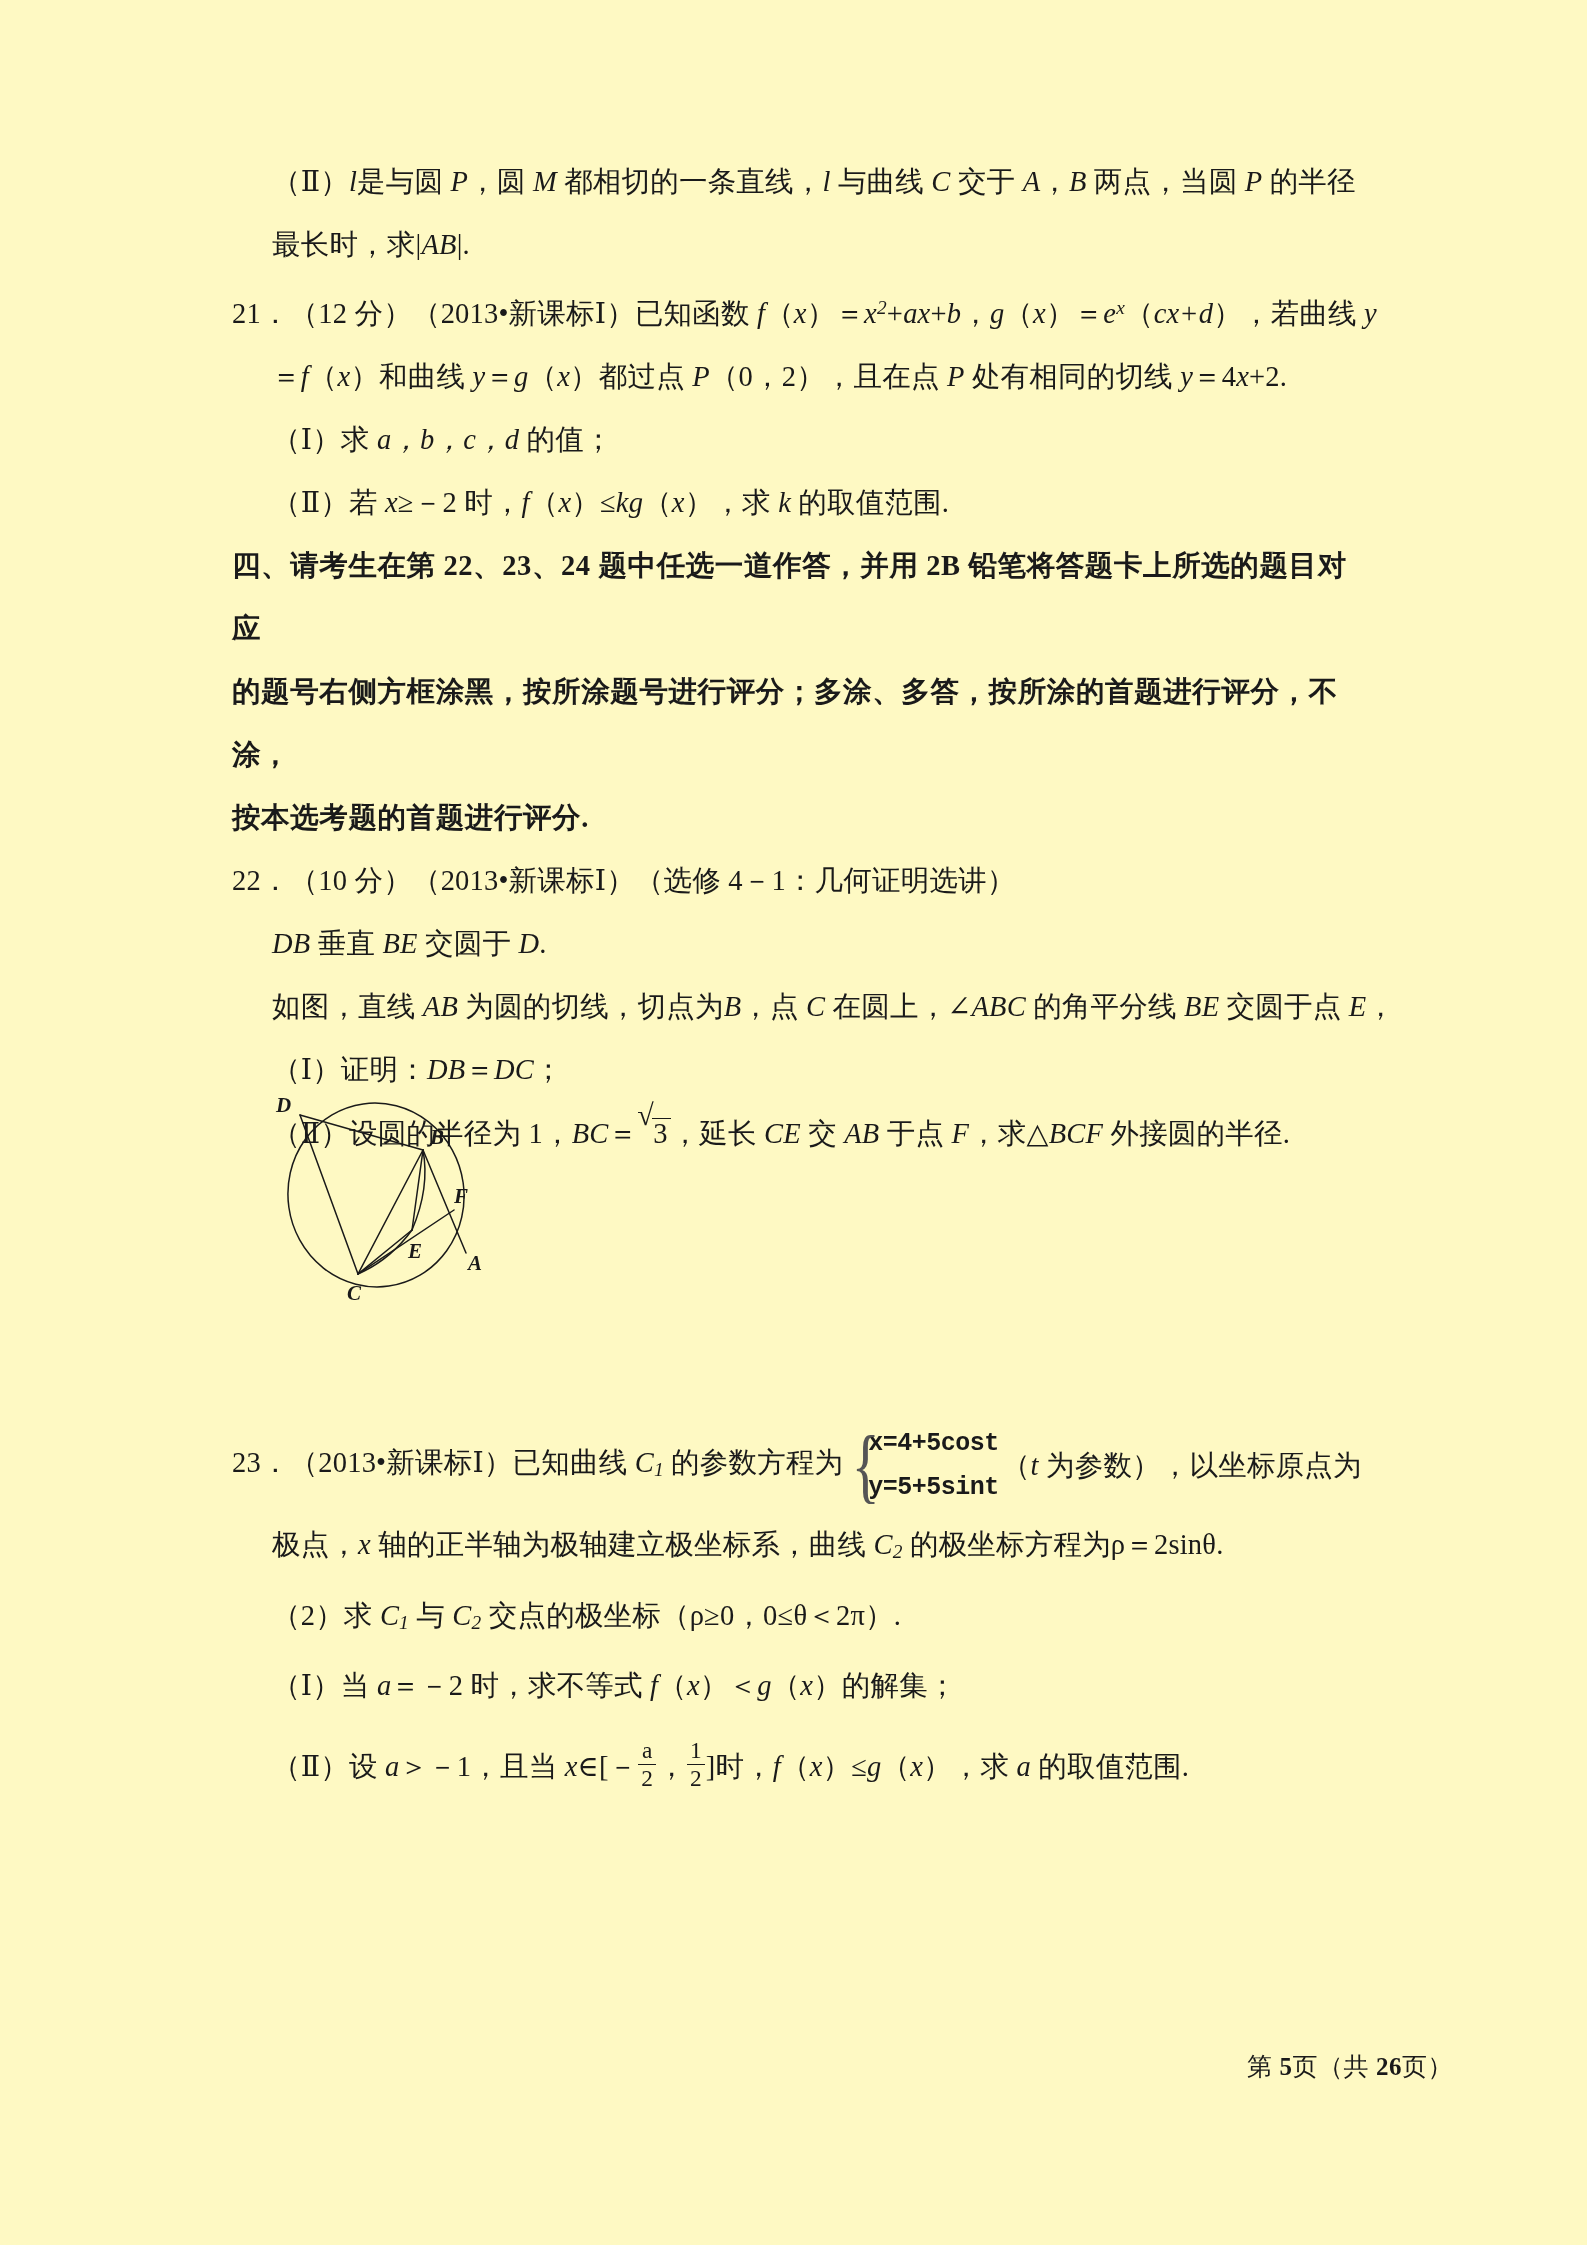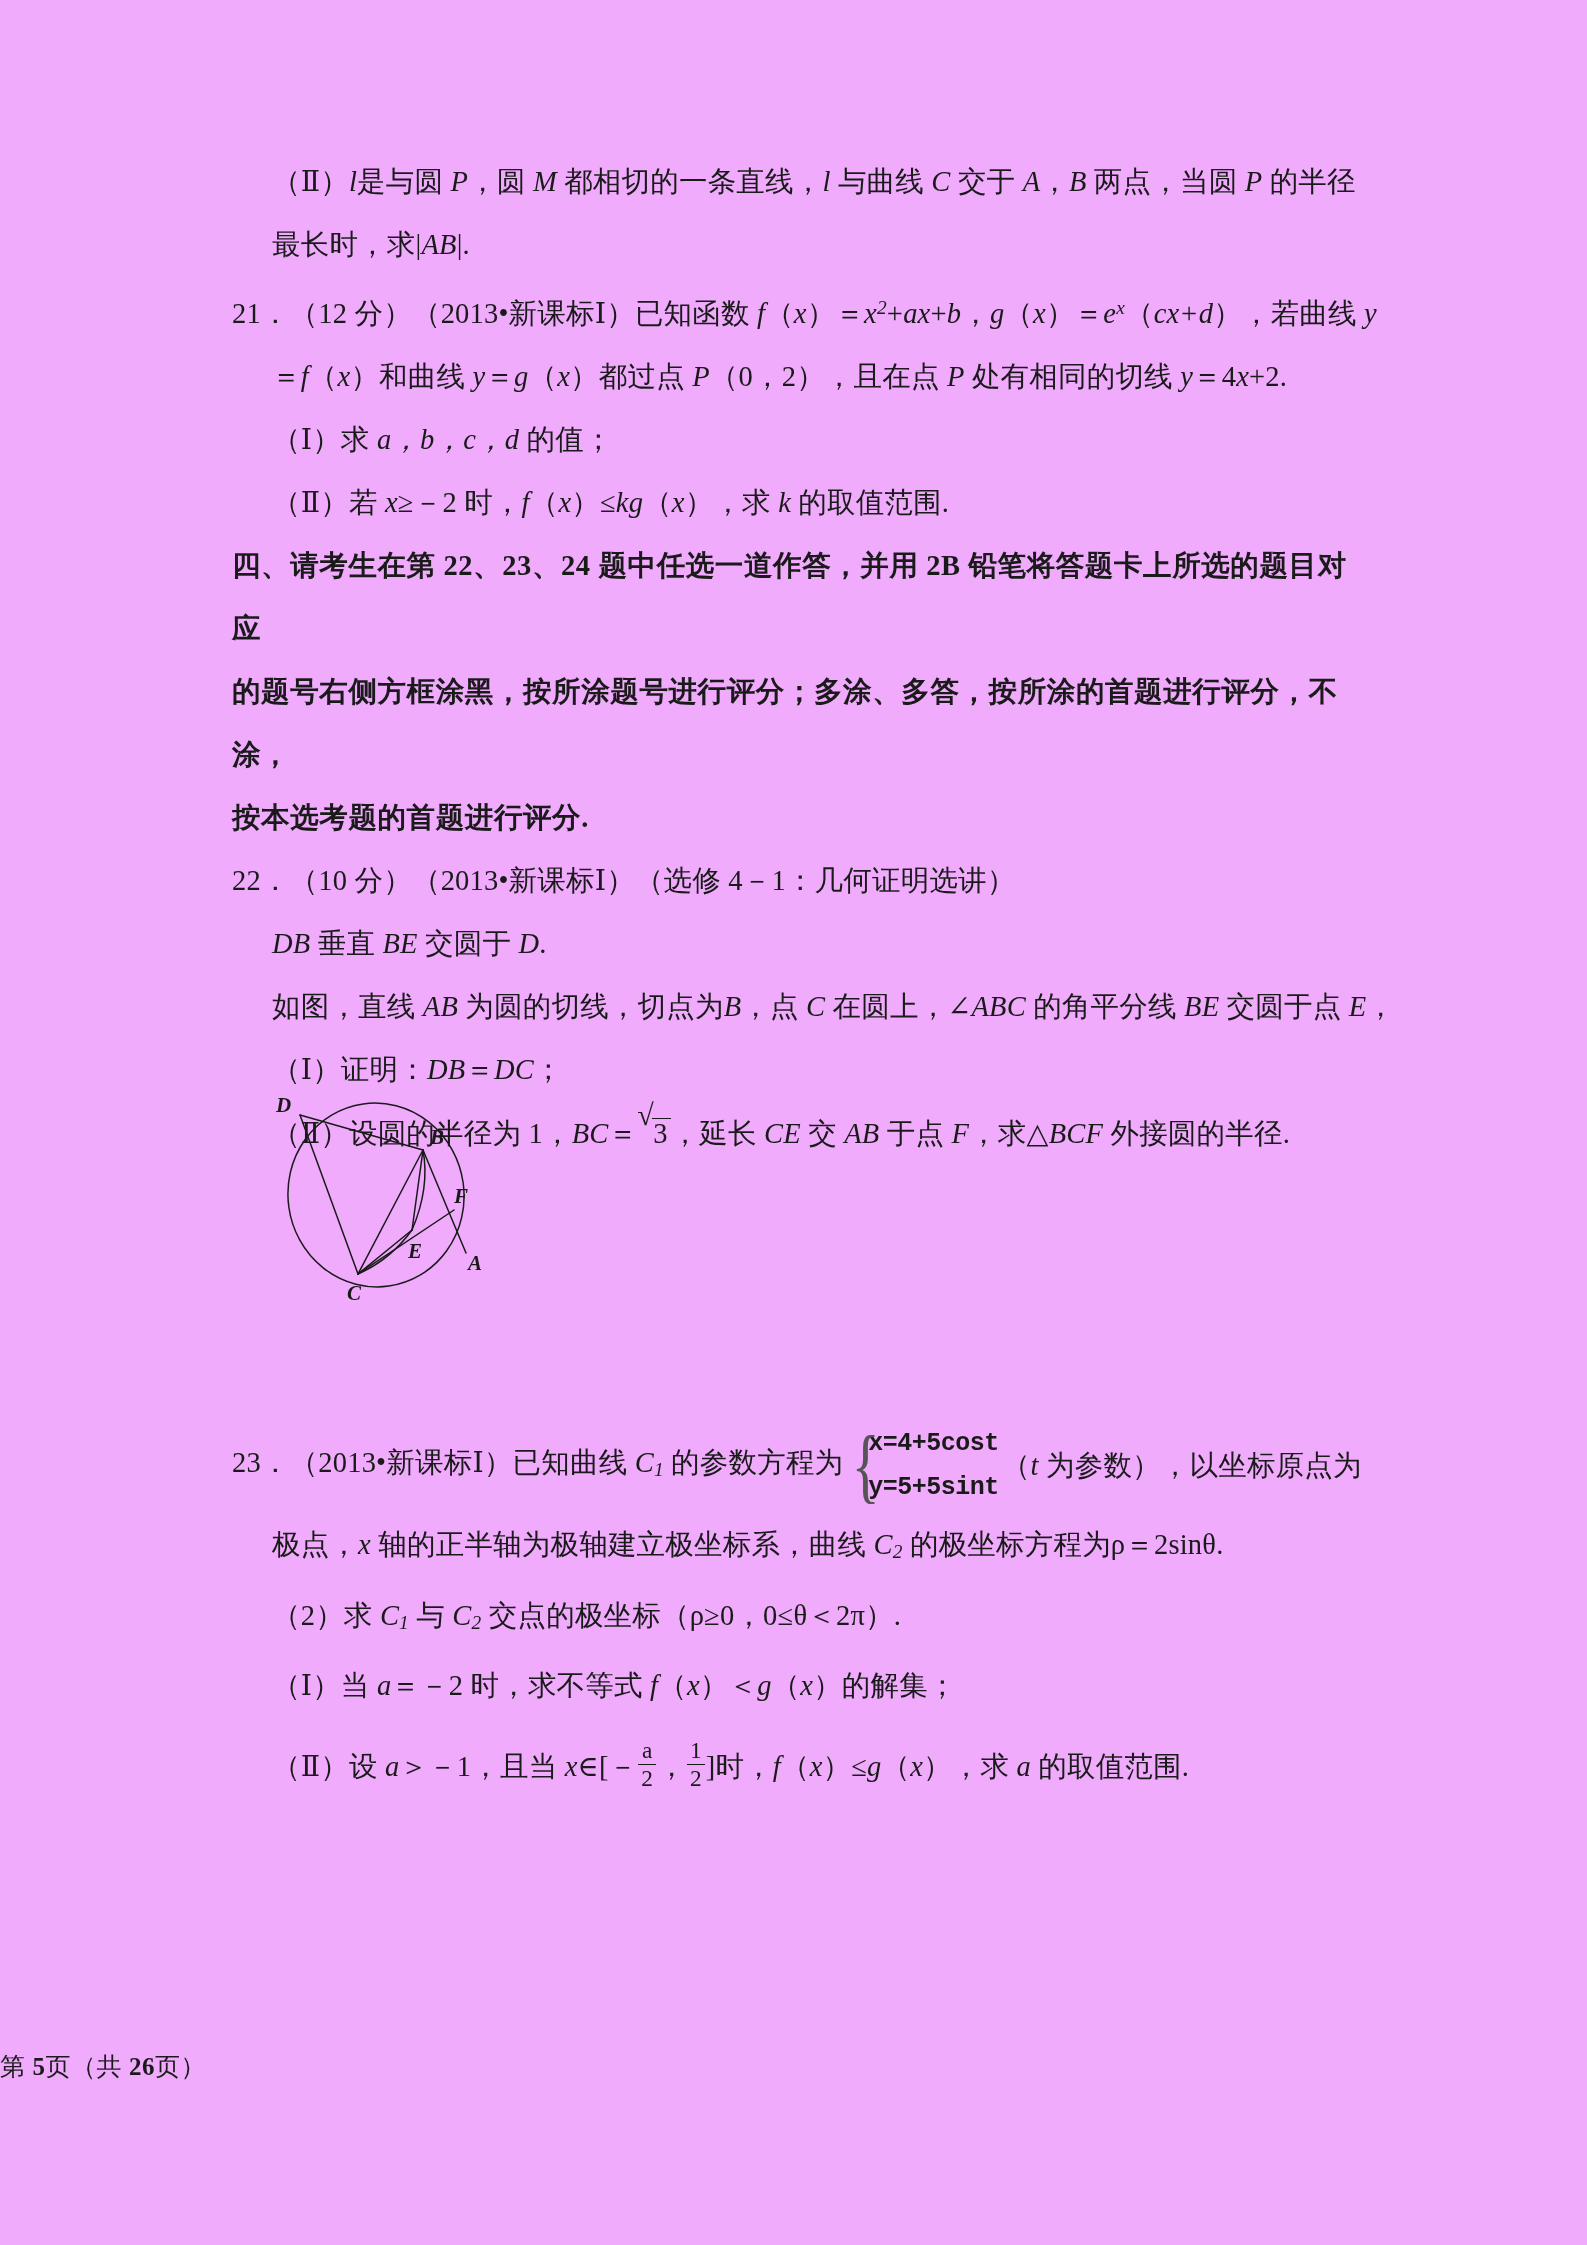--- a/index.html
+++ b/index.html
@@ -8,21 +8,21 @@
     background: #ffffff;
   }
   body {
     font-family: "Liberation Serif", "DejaVu Serif", serif;
     color: #1a1a1a;
   }
   .page {
     position: relative;
     width: 1587px;
     height: 2245px;
-    background: #f0abfc;
+    background: #fef9c3;
     overflow: hidden;
     box-sizing: border-box;
   }
   .content {
     position: absolute;
     left: 232px;
     top: 150px;
     width: 1130px;
   }
   .line {
@@ -132,23 +132,24 @@
     top: 1078px;
     width: 300px;
     height: 240px;
   }
   
   .footer {
     position: absolute;
     left: 0;
     top: 2050px;
     width: 1429px;
-    text-align: left;
+    text-align: right;
     font-size: 25px;
     letter-spacing: 0.5px;
+    padding-left: 24px;
   }
   .footer b { font-weight: bold; }
 </style>
 </head>
 <body>
 
 <div class="page">
 
   <div class="content">
 

